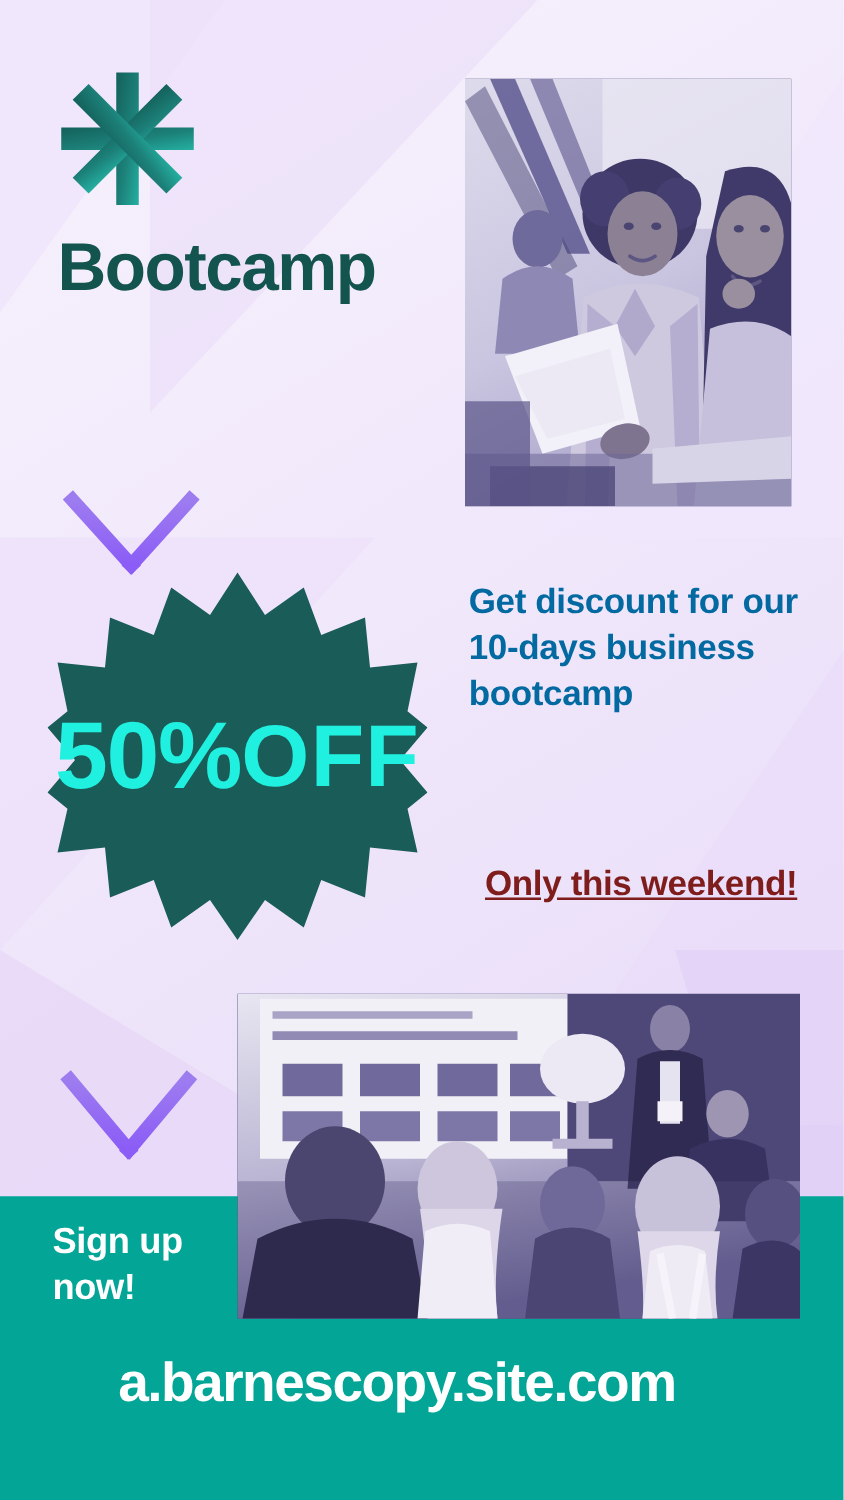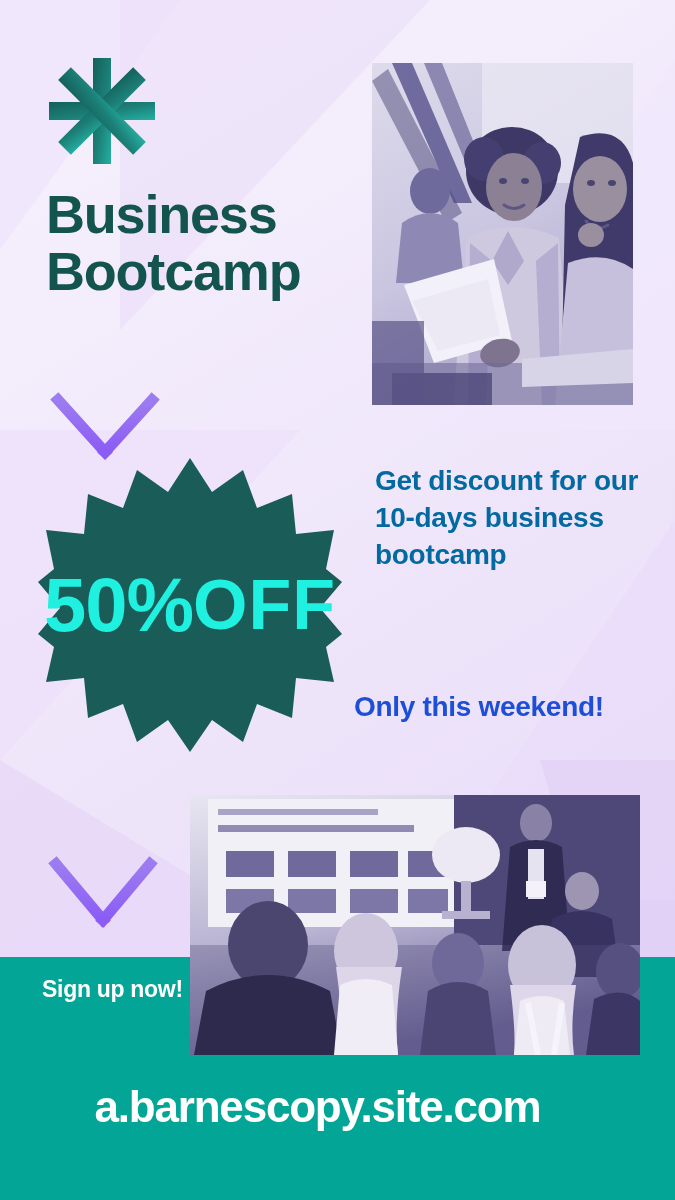--- a/index.html
+++ b/index.html
@@ -75,40 +75,41 @@
   .copy-main {
     position:absolute; left:375px; top:462px;
     width:268px;
     color:#0369a1;
     font-size:28px;
     font-weight:700;
     line-height:1.33;
     letter-spacing:-0.3px;
   }
   .copy-sub {
-    position:absolute; left:354px; top:688px;
+    position:absolute; left:388px; top:688px;
     width:268px;
-    color:#1d4ed8;
+    color:#7f1d1d;
     font-size:28px;
     font-weight:700;
     line-height:1.33;
     letter-spacing:-0.3px;
+    text-decoration:underline;
   }
 
   
   .footer-bar {
     position:absolute; left:0; top:957px;
     width:675px; height:243px;
     background:#03a696;
   }
   .signup {
     position:absolute; left:42px; top:975px;
     width:150px;
     color:#ffffff;
-    font-size:23px;
+    font-size:29px;
     font-weight:700;
     line-height:1.28;
     letter-spacing:-0.3px;
   }
   .url {
     position:absolute; left:0; top:1082px;
     width:635px;
     text-align:center;
     color:#ffffff;
     font-size:44px;
@@ -162,21 +163,20 @@
       <g fill="url(#astGrad)">
         <rect x="45" y="2" width="18" height="106"></rect>
         <rect x="1" y="46" width="106" height="18"></rect>
         <rect x="45" y="2" width="18" height="106" transform="rotate(45 54 55)"></rect>
         <rect x="45" y="2" width="18" height="106" transform="rotate(-45 54 55)"></rect>
       </g>
     </svg>
   </div>
 
   <div class="headline">
-    <span class="l1">Business</span>
     <span class="l2">Bootcamp</span>
   </div>
 
   <div class="photo-top">
     <svg viewBox="0 0 261 342" preserveAspectRatio="xMidYMid slice">
       <defs>
         <linearGradient id="tpBg" x1="0" y1="0" x2="0.4" y2="1">
           <stop offset="0%" stop-color="#dedbec"></stop>
           <stop offset="60%" stop-color="#c9c5e0"></stop>
           <stop offset="100%" stop-color="#aaa5c9"></stop>

